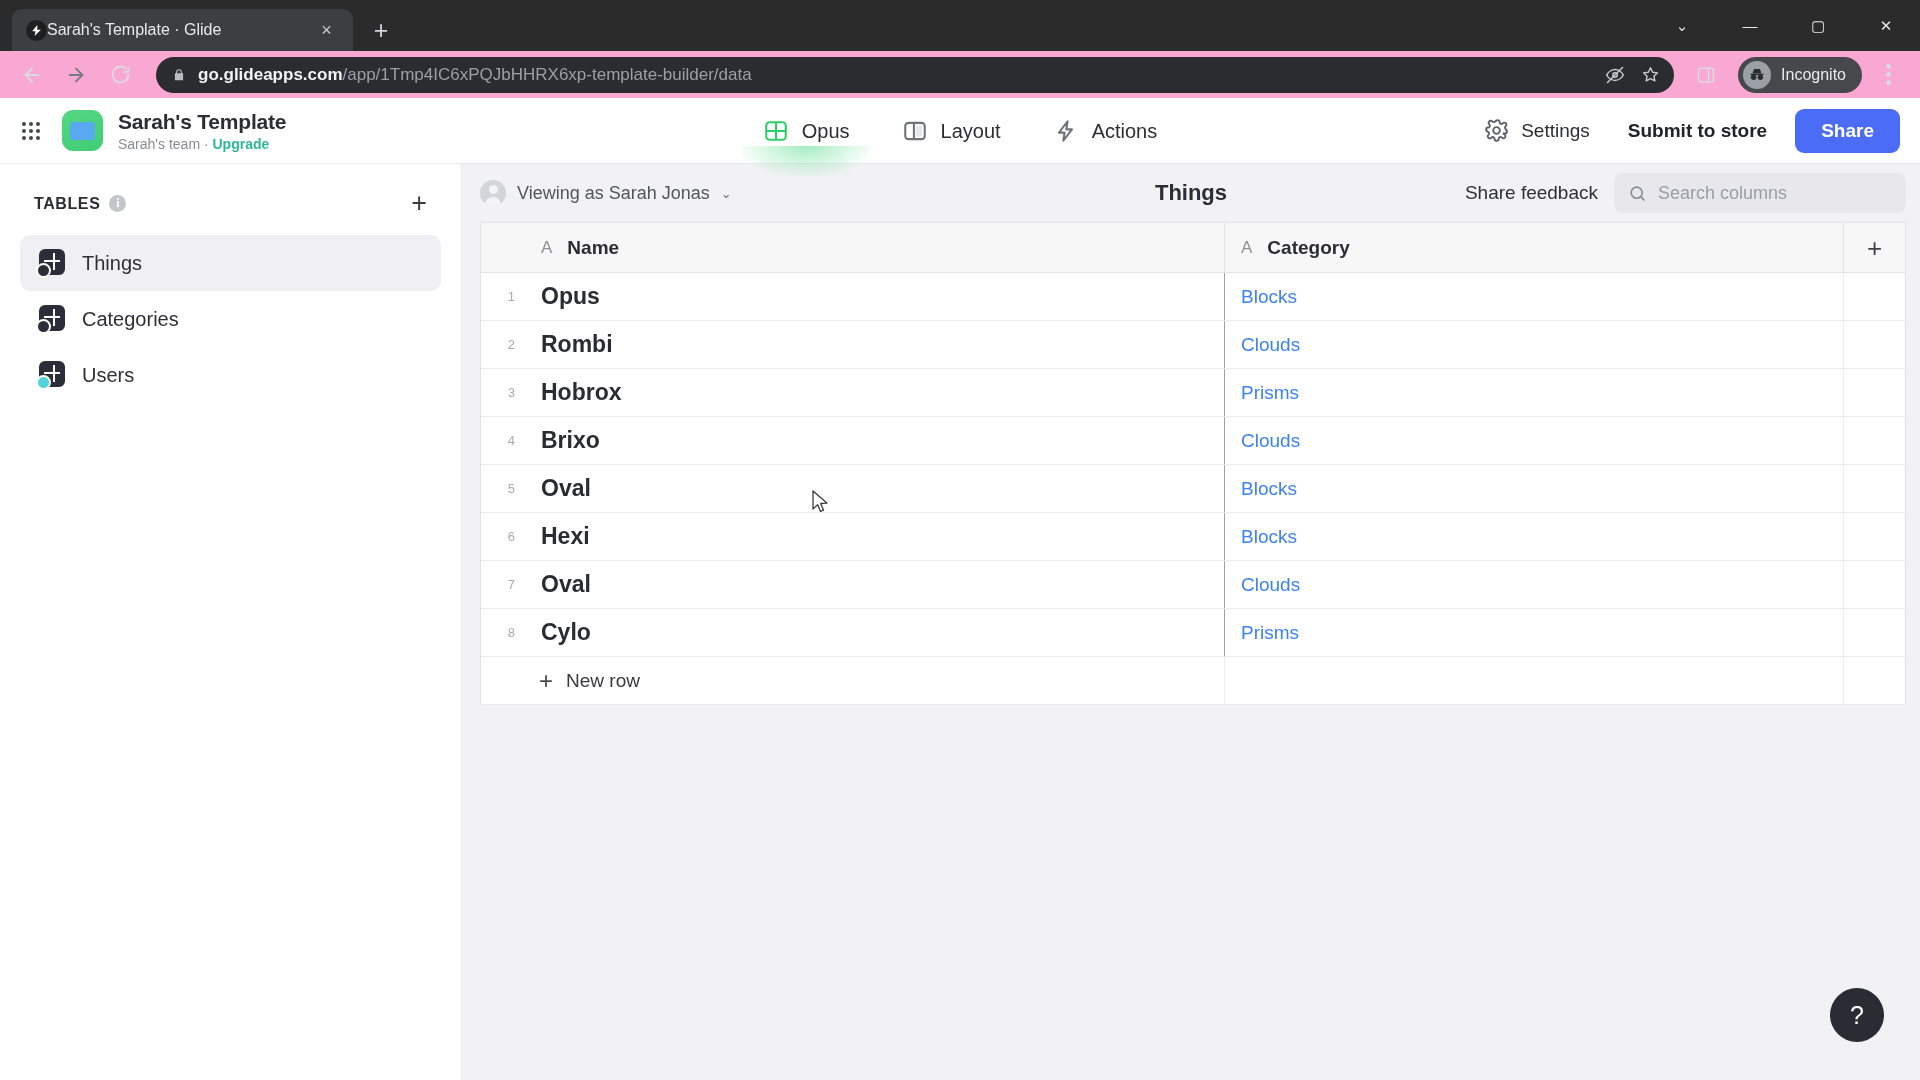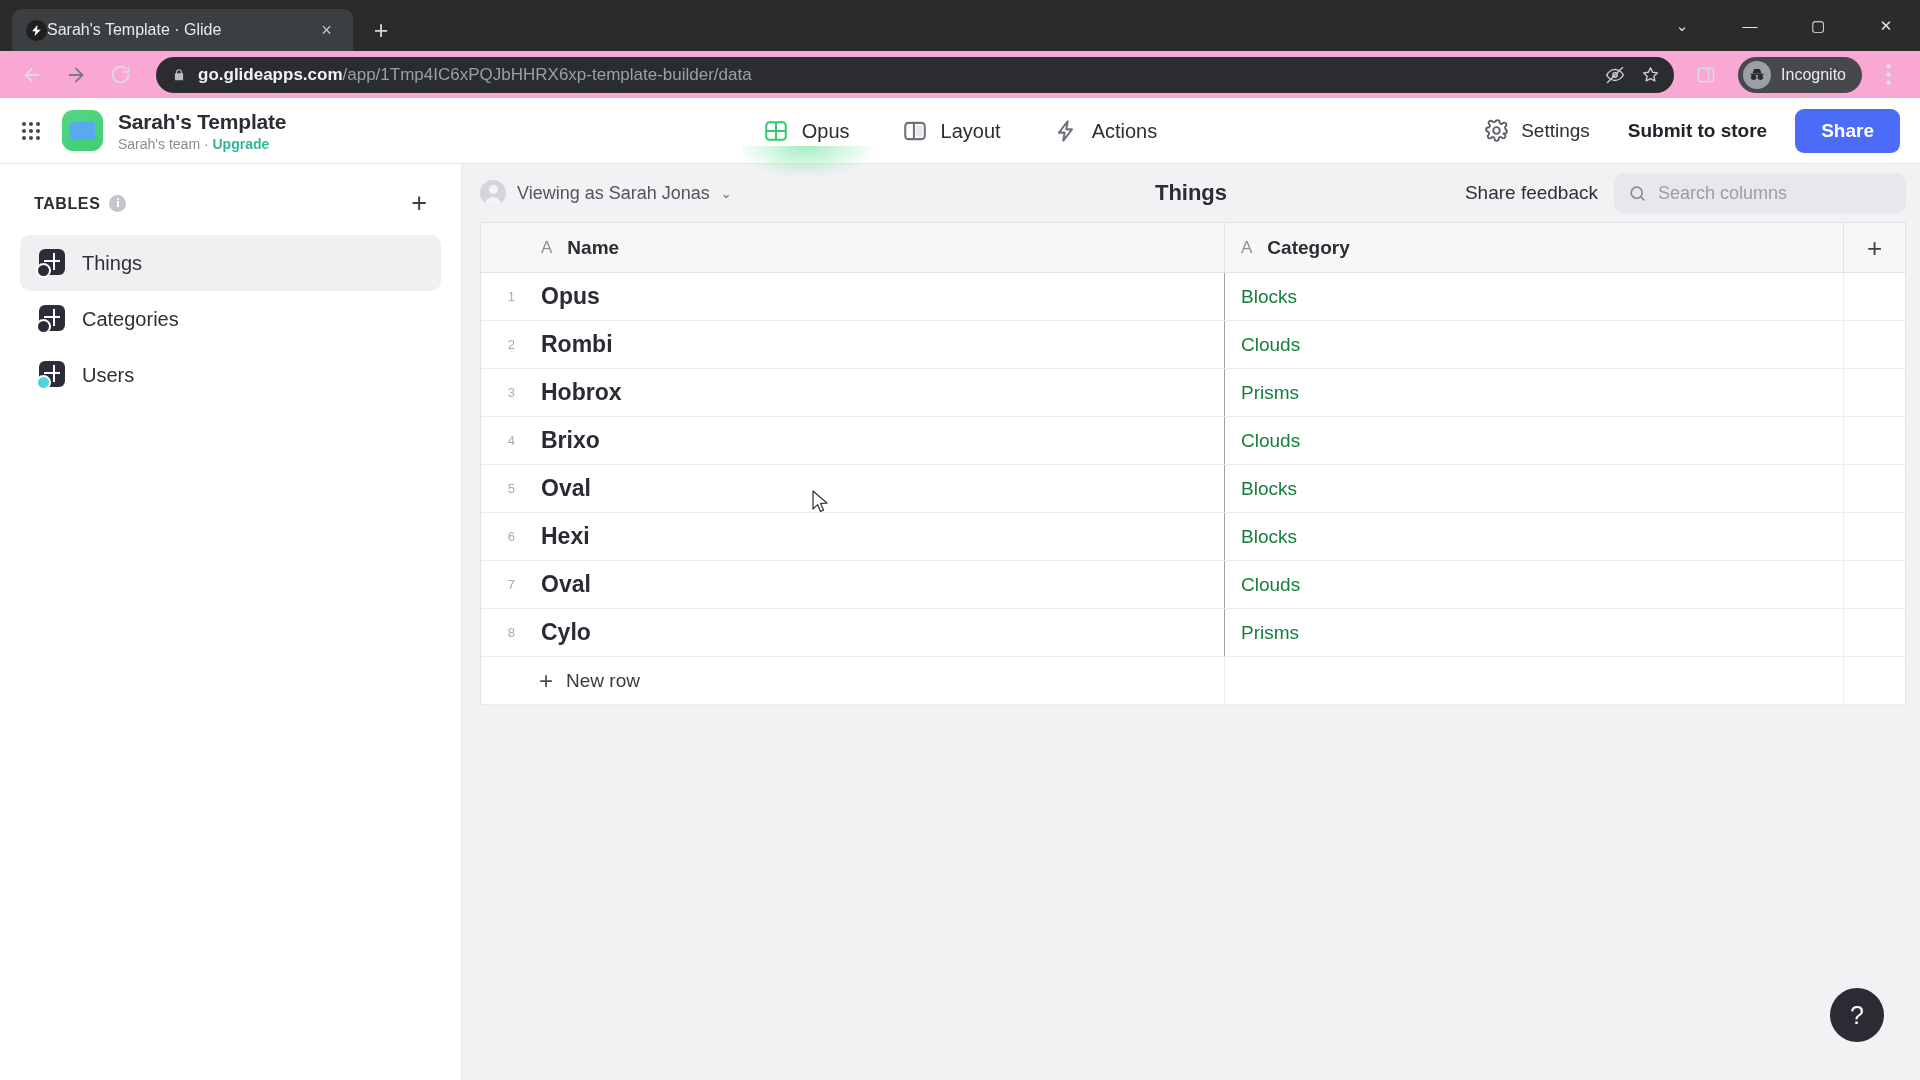--- a/index.html
+++ b/index.html
@@ -302,21 +302,21 @@
     width: 700px; flex: 0 0 700px;
     display: flex; align-items: center;
     padding-left: 16px;
     font-size: 23px; font-weight: 700; color: #2b2b33;
     border-right: 1px solid #a3a3a3;
   }
   .cell-cat {
     flex: 1;
     display: flex; align-items: center;
     padding-left: 16px;
-    font-size: 19px; color: #15803d;
+    font-size: 19px; color: #3b82f6;
   }
   .grid-row.header .cell-name,
   .grid-row.header .cell-cat {
     font-size: 19px; font-weight: 700; color: #2c2c34; gap: 15px;
   }
   .type-a { font-size: 17px; color: #8f9199; font-weight: 400; }
   .grid-row.header .cell-name { border-right: 1px solid #e2e2e6; }
   .addcol {
     width: 62px; flex: 0 0 62px;
     display: flex; align-items: center; justify-content: center;

